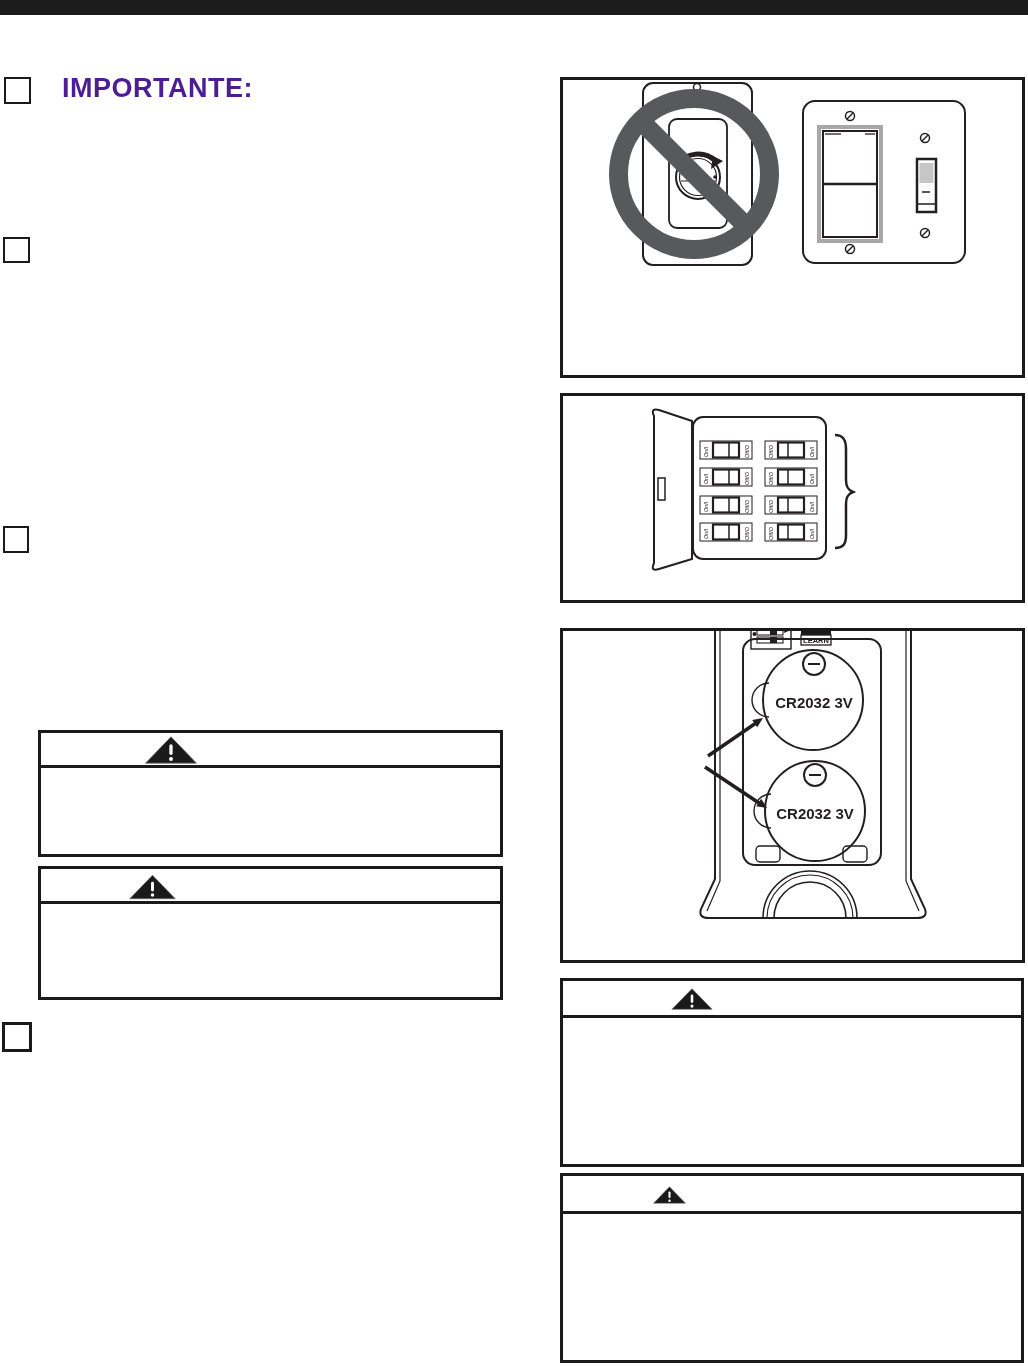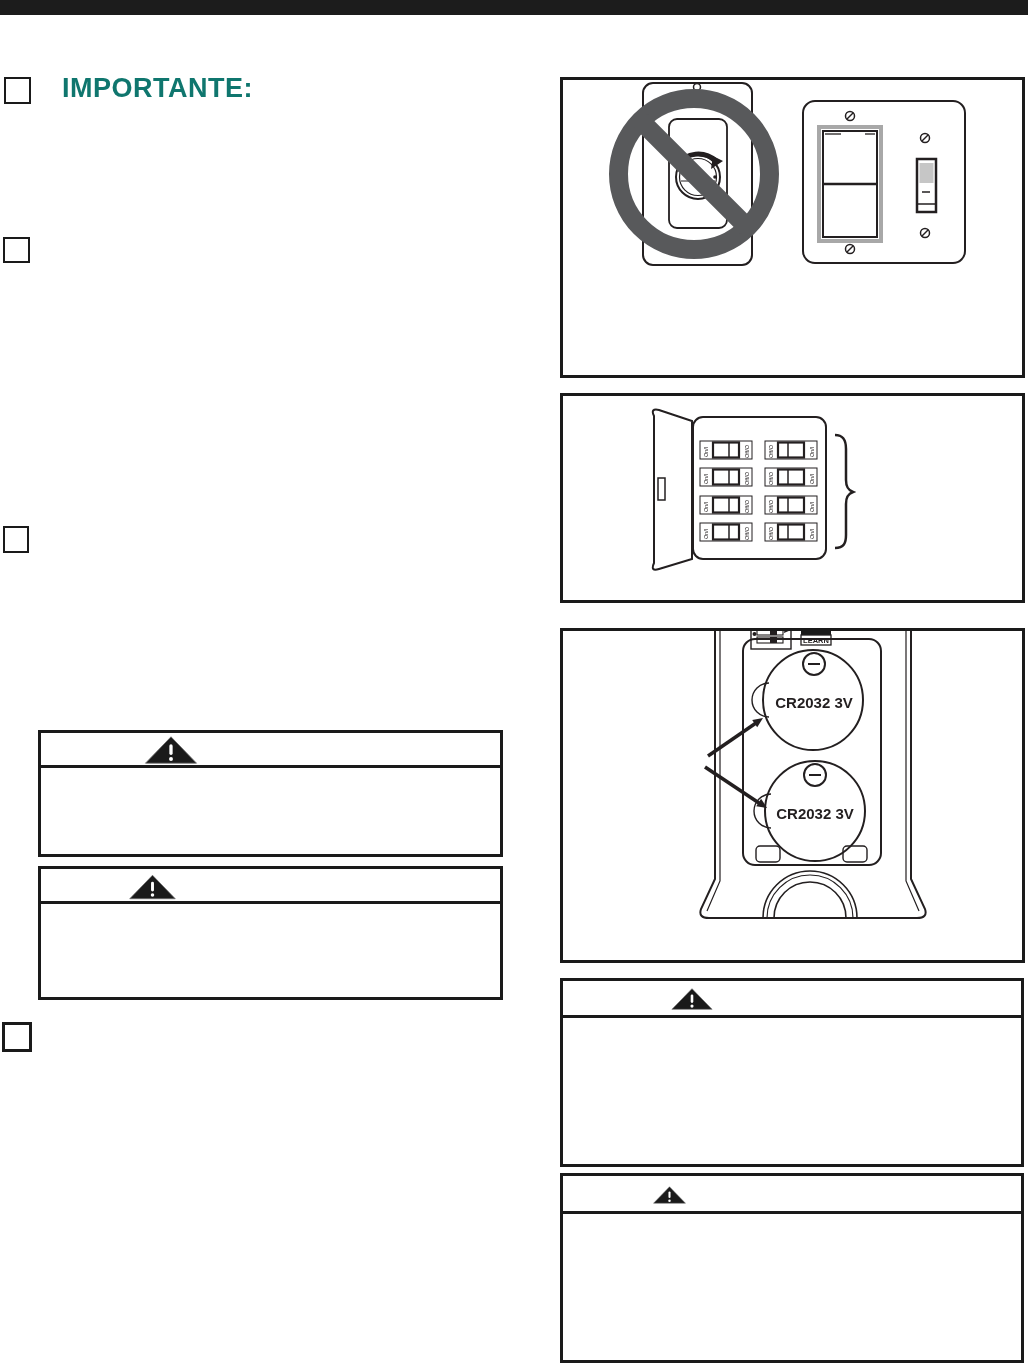--- a/index.html
+++ b/index.html
@@ -20,21 +20,21 @@
   .step-box{
     background:#fff;
     border:2.5px solid #1a1a1a;
     box-sizing:border-box;
   }
   .page-title{
     left:62px;top:73px;
     font-size:27px;
     font-weight:bold;
     letter-spacing:0.5px;
-    color:#0f766e;
+    color:#4c1d95;
   }
   .fig-box{
     background:#fff;
     border:3px solid #1a1a1a;
     box-sizing:border-box;
     overflow:hidden;
   }
   .warn-box{
     background:#fff;
     border:3.5px solid #1a1a1a;

